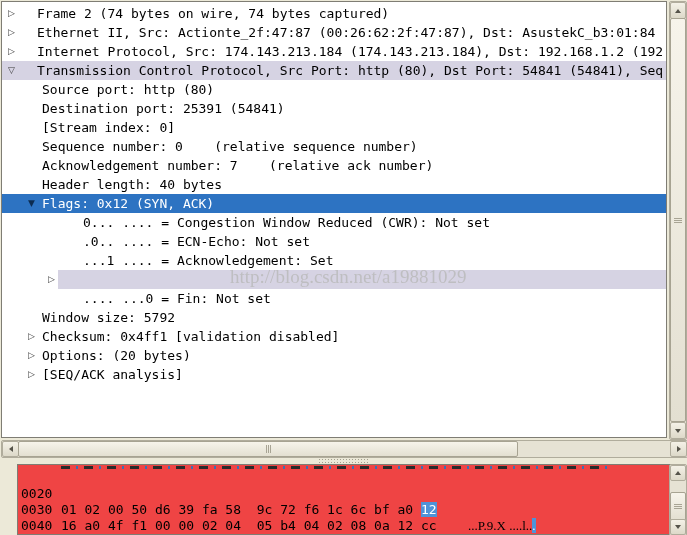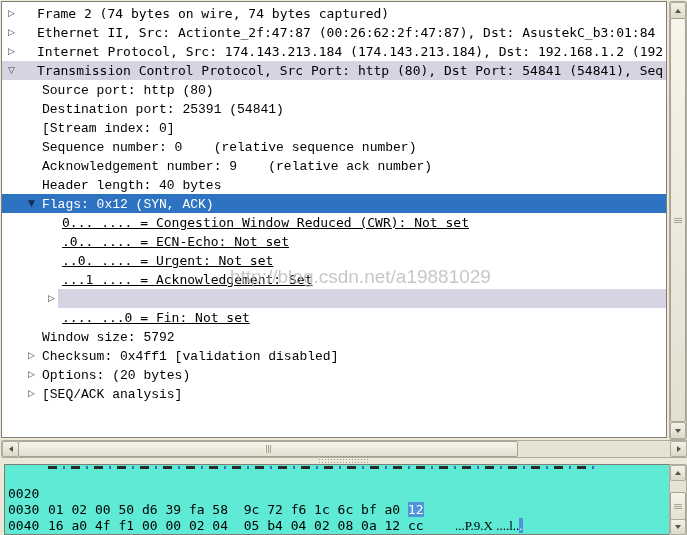--- a/index.html
+++ b/index.html
@@ -6,29 +6,29 @@
   .page{position:relative;width:687px;height:535px;background:#ece9d8;overflow:hidden;
         font-family:"DejaVu Sans Mono",monospace;font-size:13px;color:#000;}
 
   
   .tree-pane{position:absolute;left:1px;top:1px;width:664px;height:435px;
              background:#ffffff;border:1px solid #7f7d74;overflow:hidden;}
   .trow{position:relative;height:19px;line-height:19px;white-space:pre;overflow:hidden;}
   .trow .tw{position:absolute;top:0;font-family:"DejaVu Sans",sans-serif;font-size:9px;
             line-height:19px;color:#3a3a3a;}
   .lvl0 .tw{left:6px;}  .lvl1 .tw{left:26px;}  .lvl2 .tw{left:46px;}
-  .lvl0 .lbl{padding-left:35px;} .lvl1 .lbl{padding-left:40px;font-family:Liberation Mono, monospace;} .lvl2 .lbl{padding-left:60px;text-decoration:underline;}
+  .lvl0 .lbl{padding-left:35px;} .lvl1 .lbl{padding-left:40px;} .lvl2 .lbl{padding-left:81px;}
   .lbl{display:inline-block;}
   .sel{background:#2d73c2;color:#ffffff;}
   .sel .tw{color:#0c2c50;}
   .inact{background:#d6d3e3;}
   .syn-hl{background:linear-gradient(90deg, transparent 0 56px, #d6d3e3 56px 100%);}
 
   
-  .watermark{position:absolute;left:228px;top:264px;font-family:Liberation Sans, sans-serif;
+  .watermark{position:absolute;left:228px;top:264px;font-family:Liberation Serif, serif;
              font-size:19px;color:#b9b9b9;opacity:.8;white-space:pre;pointer-events:none;}
 
   
   .sb{position:absolute;background:#e6e2d4;border:1px solid #b0ac9c;border-radius:2px;}
   .sb-btn{position:absolute;background:linear-gradient(#f4f1e7,#ddd9c9);
           border:1px solid #b0ac9c;border-radius:2px;display:flex;align-items:center;justify-content:center;}
   .sb-thumb{position:absolute;background:linear-gradient(#f7f4eb,#e3dfd1);
             border:1px solid #a7a392;border-radius:2px;display:flex;align-items:center;justify-content:center;}
   .tri{width:0;height:0;}
   .tri.up{border-left:3px solid transparent;border-right:3px solid transparent;border-bottom:4px solid #55534a;}
@@ -54,22 +54,22 @@
   .vsb-hex .sb-thumb{left:0;top:27px;width:14px;height:27px;}
 
   
   .splitter{position:absolute;left:1px;top:457px;width:685px;height:7px;display:flex;
             align-items:center;justify-content:center;cursor:row-resize;}
   .splitter .dots{width:52px;height:6px;
                   background-image:radial-gradient(#a39f8f 35%, transparent 36%);
                   background-size:3px 3px;}
 
   
-  .hex-pane{position:absolute;left:4px;top:464px;width:664px;height:69px;
-            background:#5eead4;border:1px solid #7f7d74;overflow:hidden;}
+  .hex-pane{position:absolute;left:17px;top:464px;width:664px;height:69px;
+            background:#ef4444;border:1px solid #7f7d74;overflow:hidden;}
   .sliver{position:absolute;left:43px;top:1px;width:550px;height:3px;
           background:repeating-linear-gradient(90deg,#2a2a2a 0 9px,transparent 9px 15px,#3f6fb0 15px 17px,transparent 17px 23px);}
   .hex-rows{position:absolute;left:0;top:5px;right:0;}
   .hrow{position:relative;height:16px;line-height:16px;white-space:pre;}
   .off{position:absolute;left:3px;}
   .bytes{position:absolute;left:43px;}
   .ascii{position:absolute;left:450px;font-family:Liberation Serif, serif;}
   .hlb{background:#4f93d8;color:#ffffff;}
 </style>
 </head>
@@ -80,26 +80,25 @@
   <div class="tree-pane">
     <div style="height:2px"></div>
     <div class="trow lvl0"><span class="tw">▷</span><span class="lbl">Frame 2 (74 bytes on wire, 74 bytes captured)</span></div>
     <div class="trow lvl0"><span class="tw">▷</span><span class="lbl">Ethernet II, Src: Actionte_2f:47:87 (00:26:62:2f:47:87), Dst: AsustekC_b3:01:84</span></div>
     <div class="trow lvl0"><span class="tw">▷</span><span class="lbl">Internet Protocol, Src: 174.143.213.184 (174.143.213.184), Dst: 192.168.1.2 (192</span></div>
     <div class="trow lvl0 inact"><span class="tw">▽</span><span class="lbl">Transmission Control Protocol, Src Port: http (80), Dst Port: 54841 (54841), Seq</span></div>
     <div class="trow lvl1"><span class="lbl">Source port: http (80)</span></div>
     <div class="trow lvl1"><span class="lbl">Destination port: 25391 (54841)</span></div>
     <div class="trow lvl1"><span class="lbl">[Stream index: 0]</span></div>
     <div class="trow lvl1"><span class="lbl">Sequence number: 0    (relative sequence number)</span></div>
-    <div class="trow lvl1"><span class="lbl">Acknowledgement number: 9    (relative ack number)</span></div>
+    <div class="trow lvl1"><span class="lbl">Acknowledgement number: 7    (relative ack number)</span></div>
     <div class="trow lvl1"><span class="lbl">Header length: 40 bytes</span></div>
     <div class="trow lvl1 sel"><span class="tw">▼</span><span class="lbl">Flags: 0x12 (SYN, ACK)</span></div>
     <div class="trow lvl2"><span class="lbl">0... .... = Congestion Window Reduced (CWR): Not set</span></div>
     <div class="trow lvl2"><span class="lbl">.0.. .... = ECN-Echo: Not set</span></div>
-    <div class="trow lvl2"><span class="lbl">..0. .... = Urgent: Not set</span></div>
     <div class="trow lvl2"><span class="lbl">...1 .... = Acknowledgement: Set</span></div>
     <div class="trow lvl2 syn-hl"><span class="tw">▷</span></div>
     <div class="trow lvl2"><span class="lbl">.... ...0 = Fin: Not set</span></div>
     <div class="trow lvl1"><span class="lbl">Window size: 5792</span></div>
     <div class="trow lvl1"><span class="tw">▷</span><span class="lbl">Checksum: 0x4ff1 [validation disabled]</span></div>
     <div class="trow lvl1"><span class="tw">▷</span><span class="lbl">Options: (20 bytes)</span></div>
     <div class="trow lvl1"><span class="tw">▷</span><span class="lbl">[SEQ/ACK analysis]</span></div>
     <div class="watermark">http://blog.csdn.net/a19881029</div>
   </div>
 

